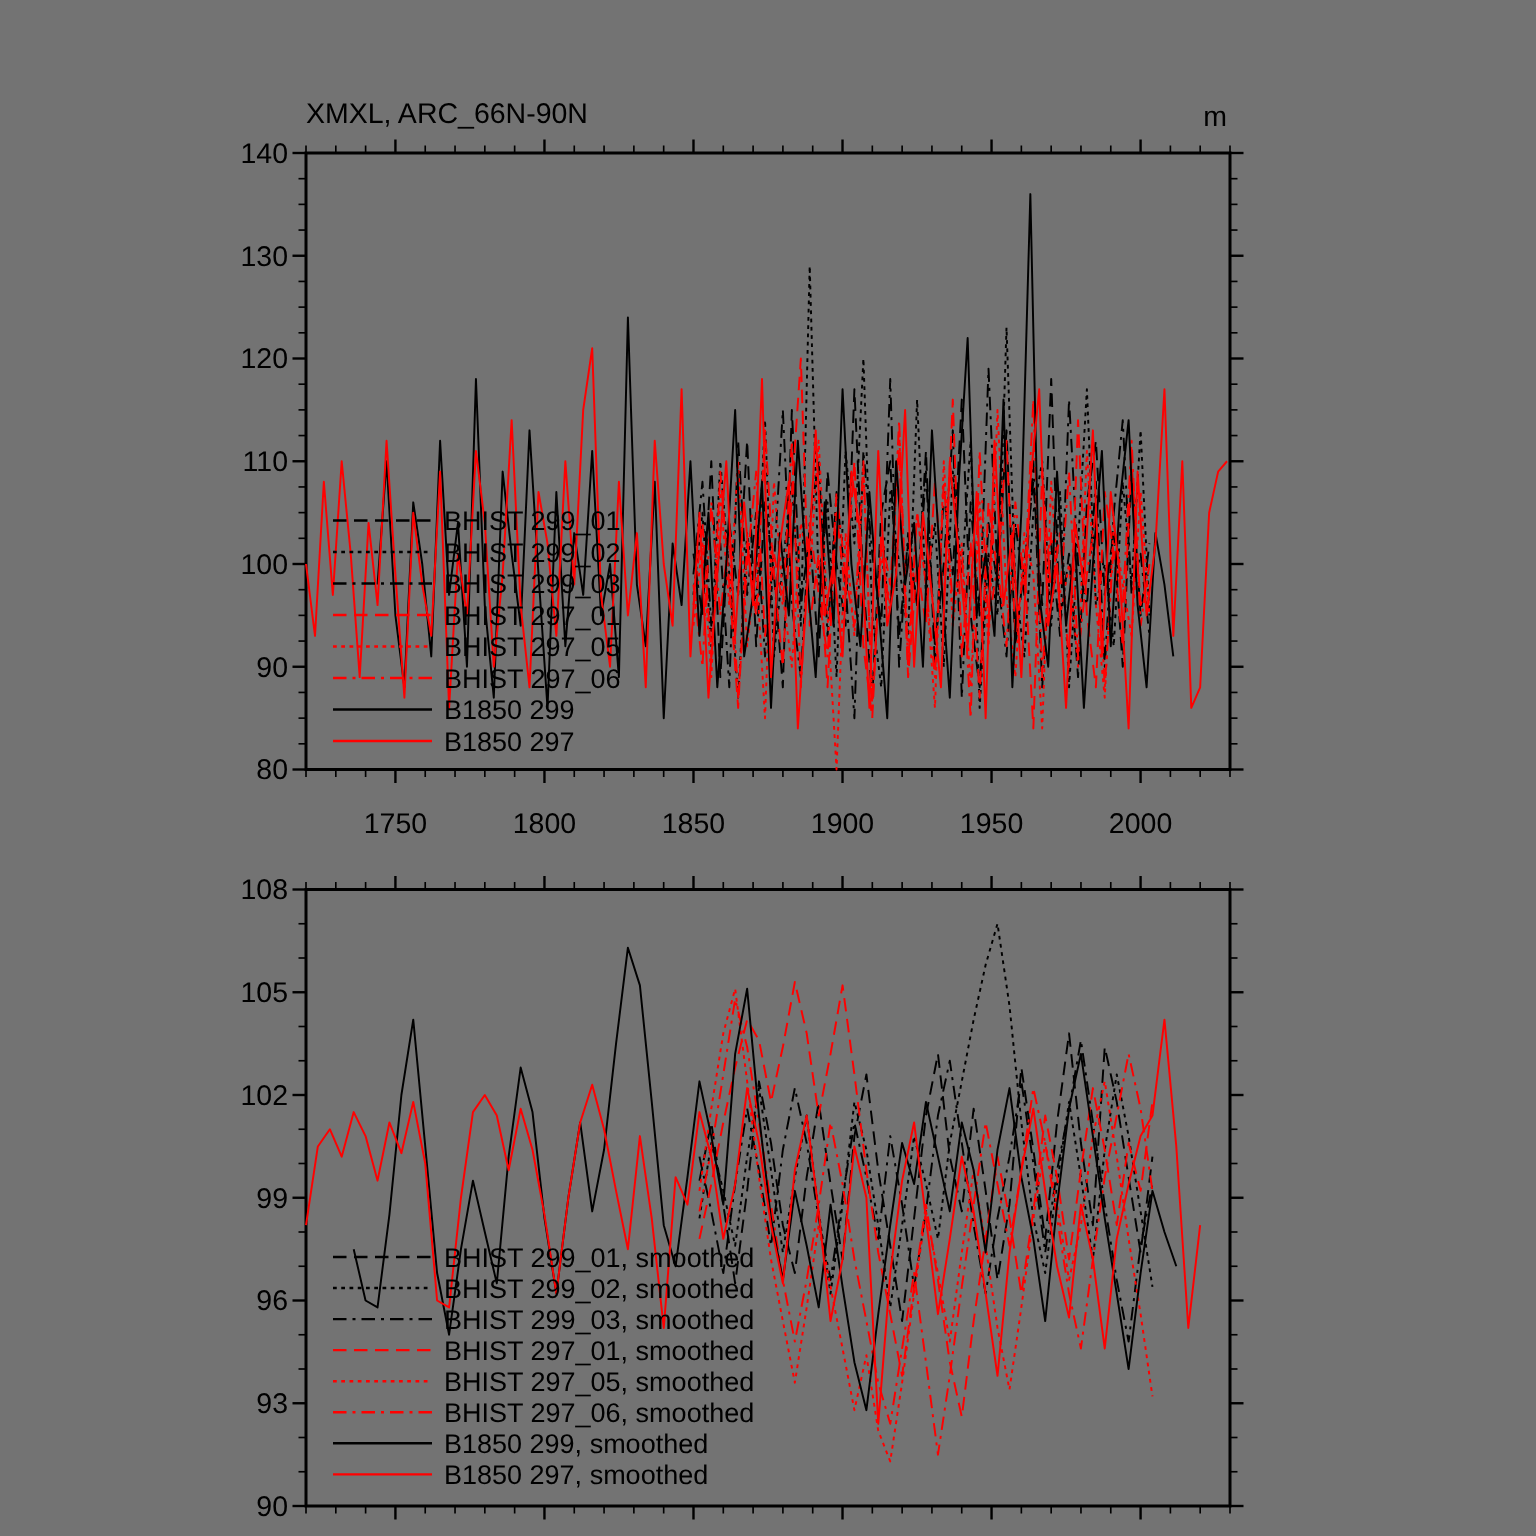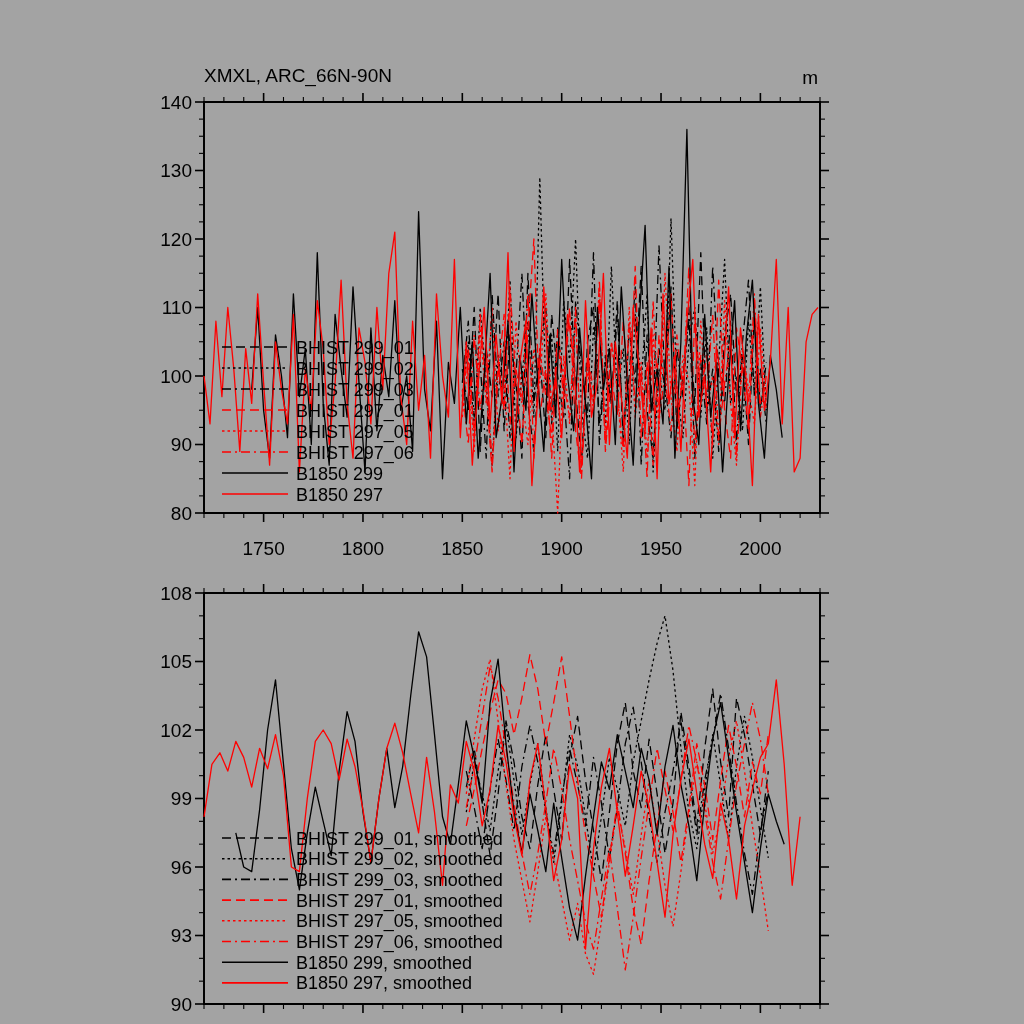--- a/index.html
+++ b/index.html
@@ -1,16 +1,16 @@
 <!DOCTYPE html>
 <html><head>
 <meta charset="utf-8">
 <style>
   html,body{margin:0;padding:0;background:#ffffff;}
-  .stage{position:relative;width:1024px;height:1024px;background:#a3a3a3;overflow:hidden;
+  .stage{position:relative;width:1024px;height:1024px;background:#737373;overflow:hidden;
          font-family:"Liberation Sans",sans-serif;}
   svg text{font-family:"Liberation Sans",sans-serif;fill:#000000;}
   .title{font-size:19px;}
   .tick{font-size:19px;}
   .legend{font-size:18px;}
 </style>
 </head>
 <body>
 
 <div class="stage">

